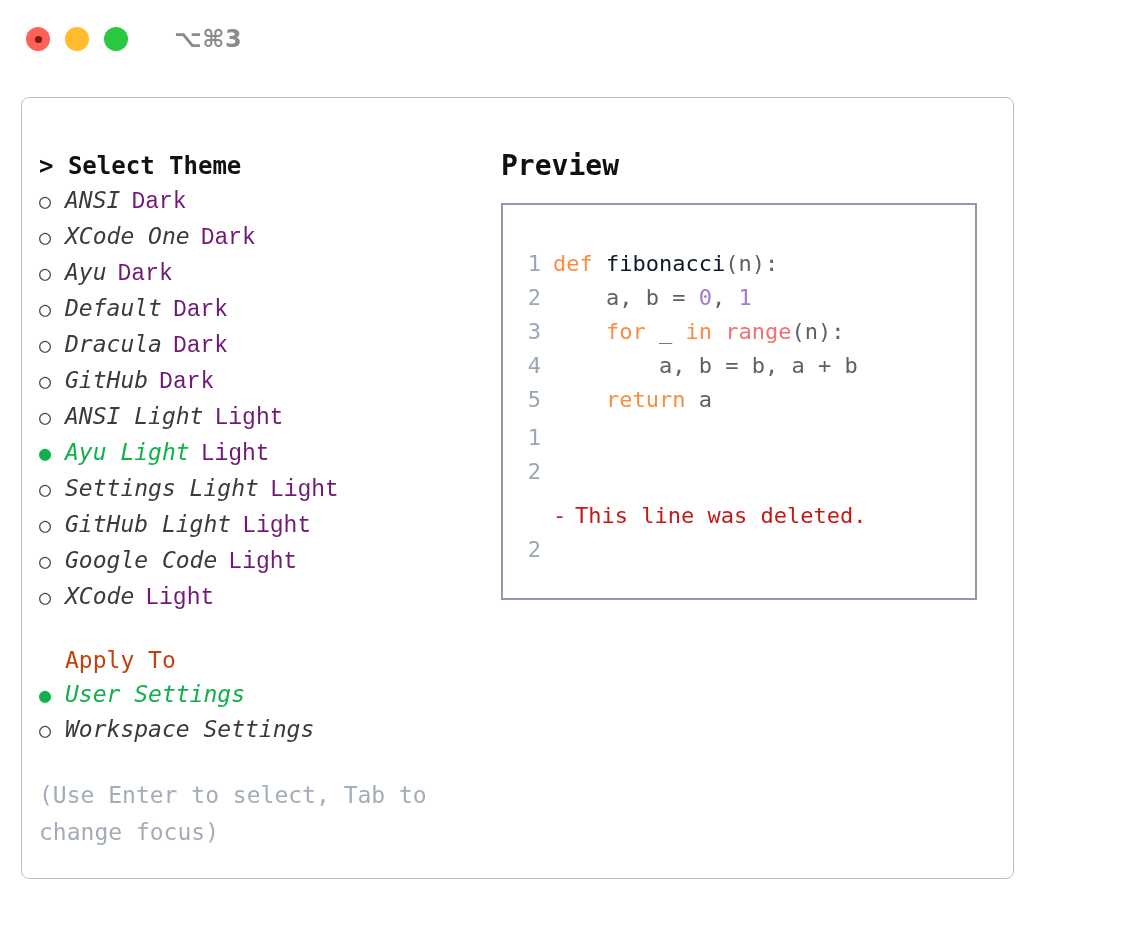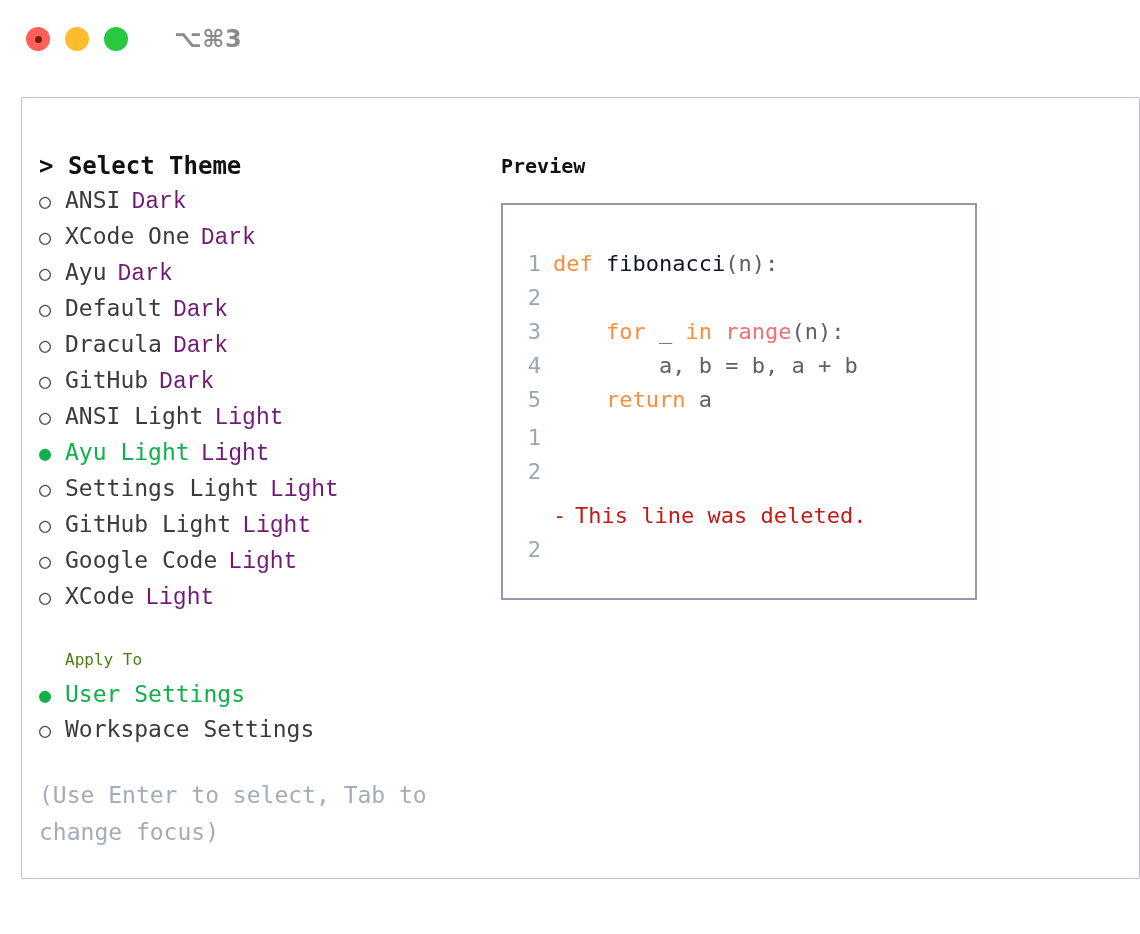--- a/index.html
+++ b/index.html
@@ -65,24 +65,24 @@
     color: #8b8b8b;
     letter-spacing: 0.5px;
     font-family: "DejaVu Sans", "Liberation Sans", sans-serif;
   }
 
   
   .panel {
     position: absolute;
     left: 21px;
     top: 97px;
-    width: 1119px;
+    width: 993px;
     height: 782px;
     border: 1.5px solid #b9c0ca;
-    border-radius: 2px;
+    border-radius: 8px;
     box-sizing: border-box;
     background: #ffffff;
   }
 
   .columns {
     position: absolute;
     left: 0; top: 0;
     width: 100%; height: 100%;
   }
 
@@ -110,32 +110,32 @@
   }
   .bullet {
     display: inline-block;
     width: 26px;
     flex: 0 0 26px;
     font-size: 20px;
     color: #4a4a4a;
     line-height: 34px;
   }
   .bullet.selected { color: #12b04a; }
-  .label { color: #3b3b3b; }
+  .label { color: #3b3b3b; font-style: italic; }
   .label.selected { color: #12b04a; }
   .tag {
     color: #701a75;
     margin-left: 11px;
     font-family: Liberation Mono, monospace;
   }
 
   .applyto-block { margin-top: 28px; }
   .applyto-title {
-    font-size: 16px;
-    color: #4d7c0f;
+    font-size: 23px;
+    color: #c2410c;
     line-height: 34px;
     padding-left: 26px;
     white-space: pre;
   }
 
   .hint {
     margin-top: 30px;
     font-size: 23px;
     line-height: 37px;
     color: #a3acb9;
@@ -143,21 +143,21 @@
   }
 
   
   .right-col {
     position: absolute;
     left: 479px;
     top: 51px;
     width: 500px;
   }
   .preview-title {
-    font-size: 20px;
+    font-size: 28px;
     font-weight: 700;
     color: #111111;
     line-height: 34px;
   }
   .preview-box {
     margin-top: 20px;
     width: 476px;
     height: 397px;
     border: 2px solid #8f9aab;
     box-sizing: border-box;
@@ -245,21 +245,21 @@
         </div>
 
         <div class="hint">(Use Enter to select, Tab to change focus)</div>
       </div>
 
       <div class="right-col">
         <div class="preview-title">Preview</div>
         <div class="preview-box">
           <div class="code-area" id="code-area">
               <div class="code-line"><span class="lineno">1</span><span class="code-text"><span class="tok-key">def </span><span class="tok-fn">fibonacci</span><span class="tok-pln">(n):</span></span></div>
-              <div class="code-line"><span class="lineno">2</span></div>
+              <div class="code-line"><span class="lineno">2</span><span class="code-text"><span class="tok-pln">    a, b = </span><span class="tok-num">0</span><span class="tok-pln">, </span><span class="tok-num">1</span></span></div>
               <div class="code-line"><span class="lineno">3</span><span class="code-text"><span class="tok-pln">    </span><span class="tok-key">for</span><span class="tok-pln"> _ </span><span class="tok-key">in</span><span class="tok-pln"> </span><span class="tok-call">range</span><span class="tok-pln">(n):</span></span></div>
               <div class="code-line"><span class="lineno">4</span><span class="code-text"><span class="tok-pln">        a, b = b, a + b</span></span></div>
               <div class="code-line"><span class="lineno">5</span><span class="code-text"><span class="tok-pln">    </span><span class="tok-key">return</span><span class="tok-pln"> a</span></span></div>
             </div>
           <div class="diff-area" id="diff-area">
               <div class="code-line"><span class="lineno">1</span><span class="diff-ctx"><span class="diff-sign"> </span></span></div>
               <div class="code-line"><span class="lineno">2</span><span class="diff-del"><span class="diff-sign">-</span><span>This line was deleted.</span></span></div>
               <div class="code-line"><span class="lineno">2</span></div>
             </div>
         </div>

